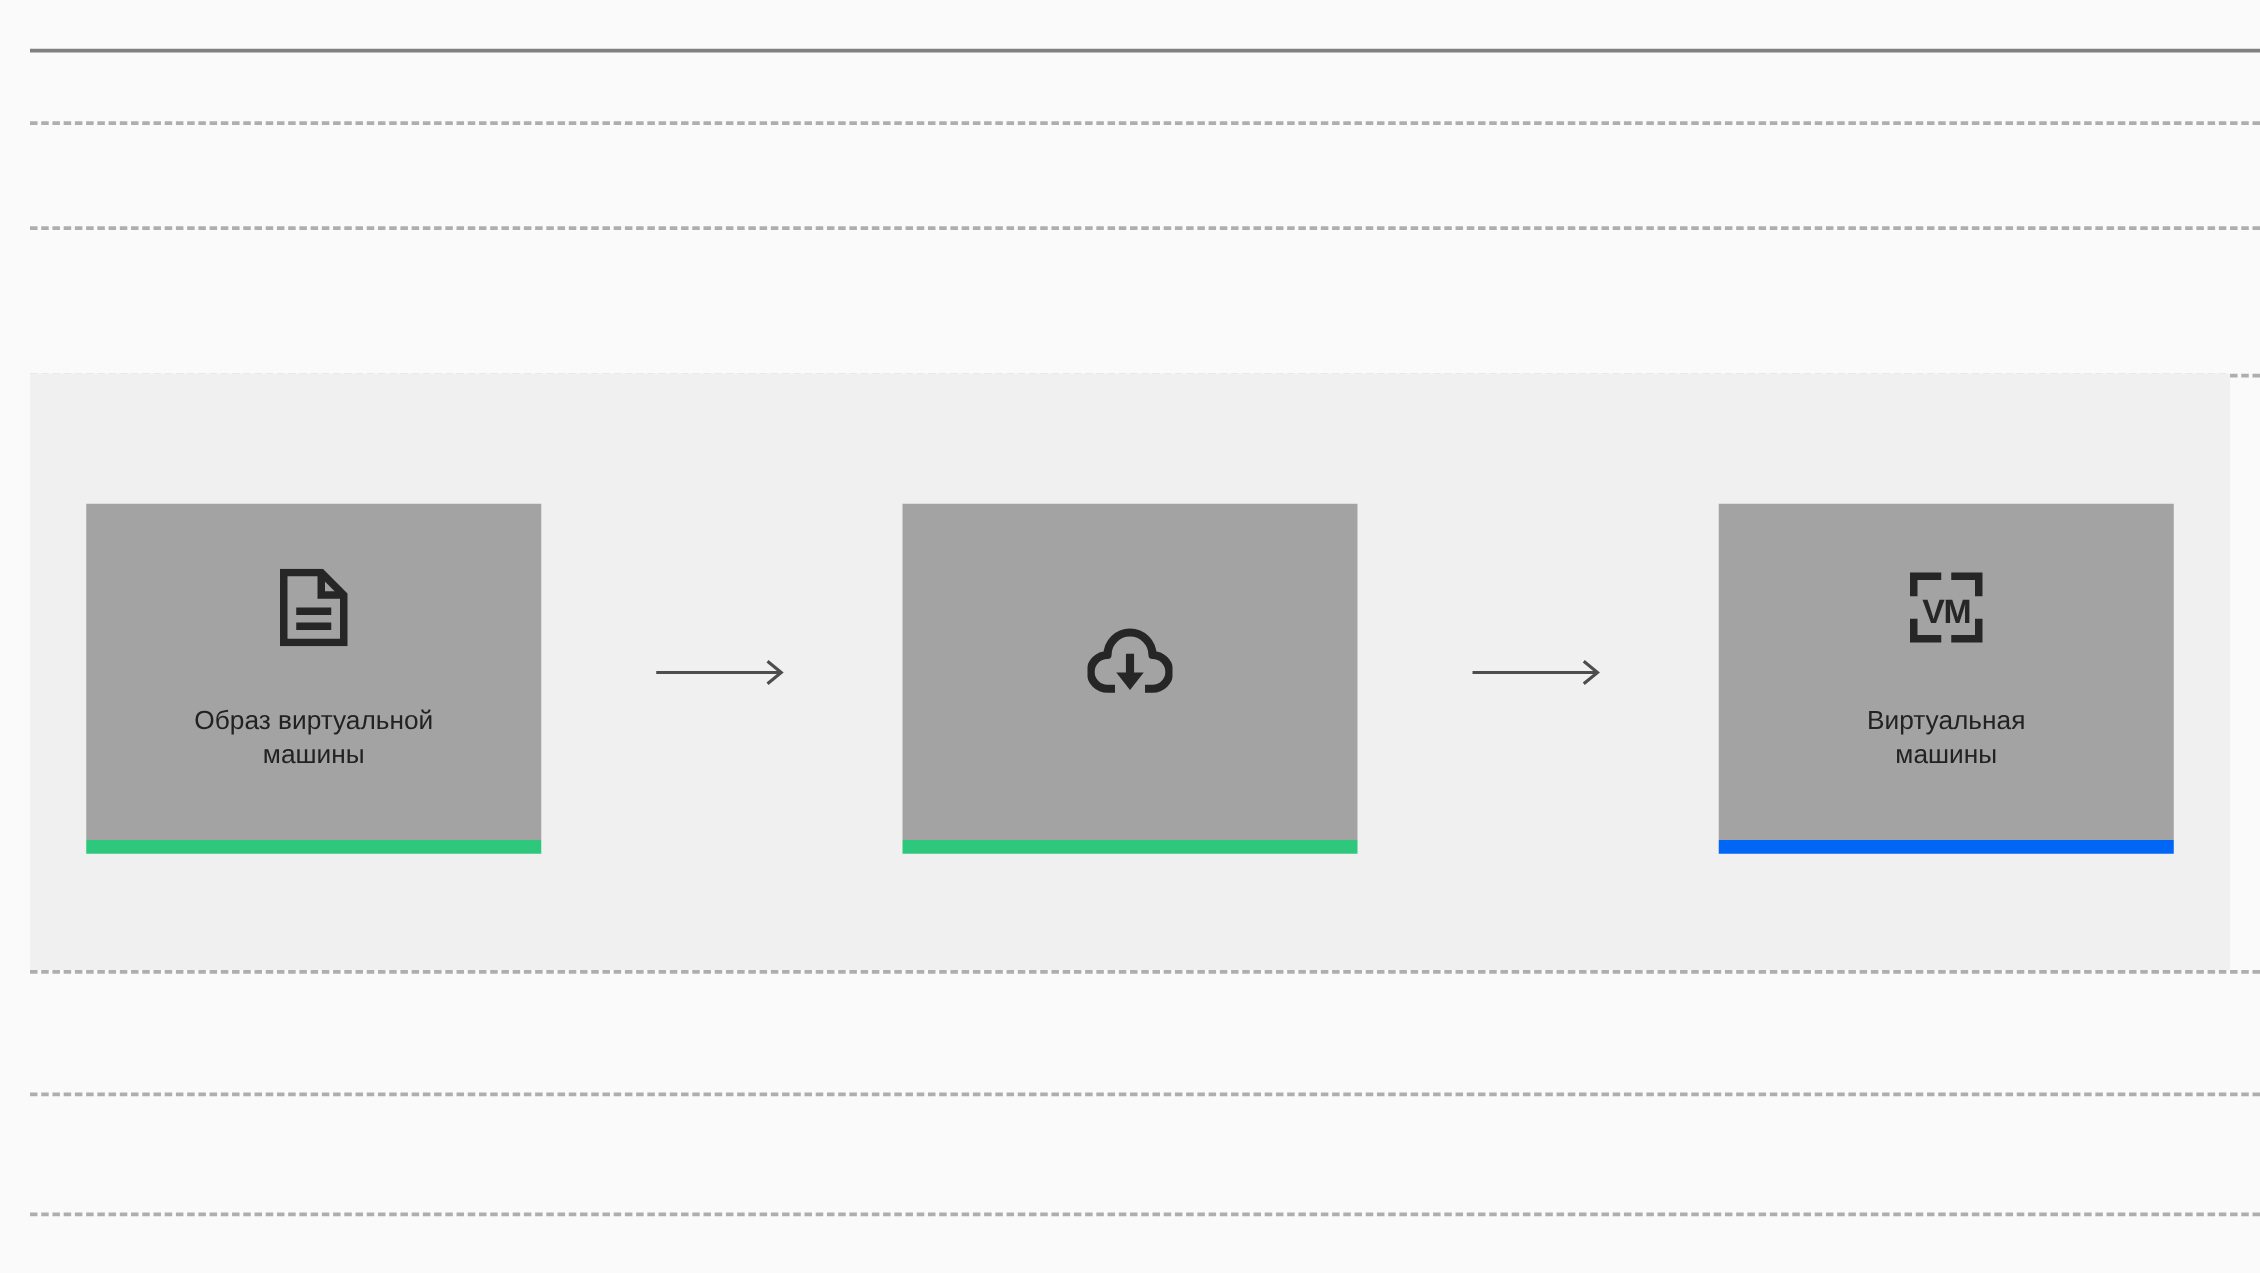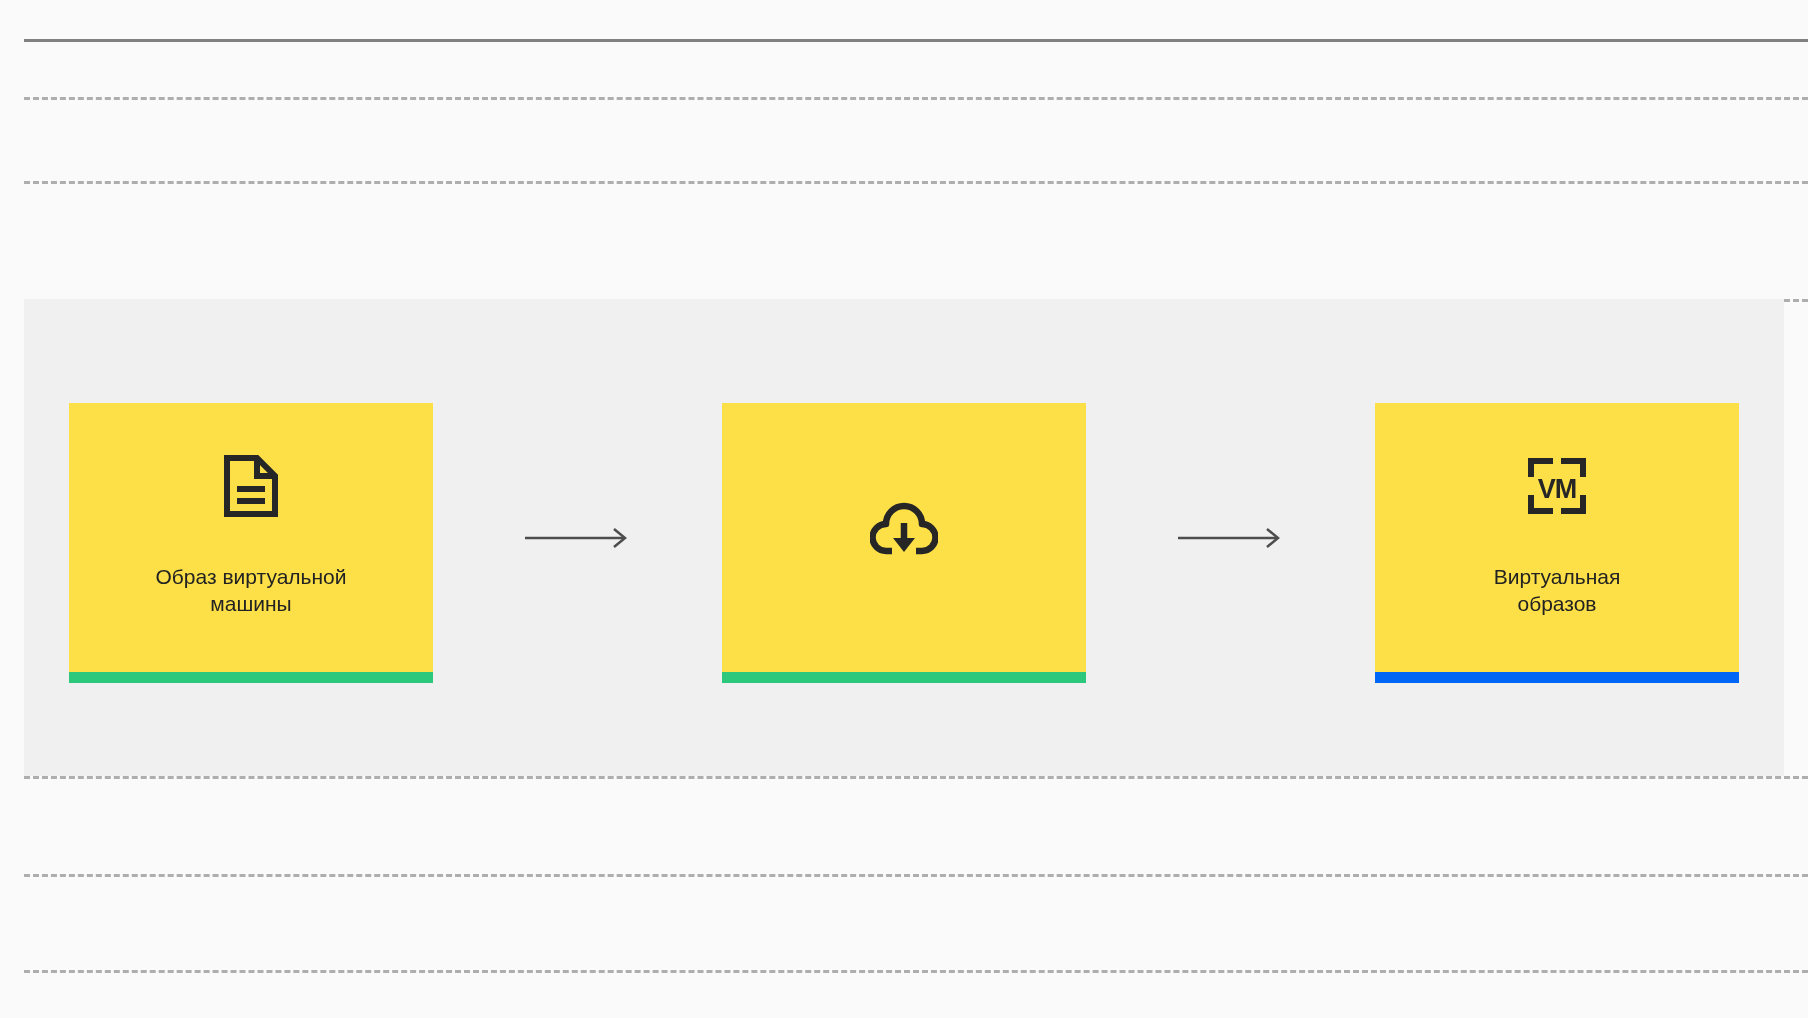--- a/index.html
+++ b/index.html
@@ -56,21 +56,21 @@
     align-items: center;
     justify-content: flex-start;
     box-sizing: border-box;
     padding-left: 45px;
     padding-right: 45px;
   }
 
   
   .card {
     width: 364px;
-    background: #fde047;
+    background: #a3a3a3;
     box-sizing: border-box;
     display: flex;
     flex-direction: column;
     align-items: center;
     justify-content: center;
     position: relative;
     height: 269px;
     flex: 0 0 364px;
   }
   .card-body {
@@ -181,19 +181,19 @@
           <svg width="62" height="58" viewBox="0 0 62 58" aria-hidden="true">
 
             <polyline points="5,20 5,4 27,4" fill="none" stroke="#262626" stroke-width="6" stroke-linejoin="miter"></polyline>
             <polyline points="35,4 57,4 57,20" fill="none" stroke="#262626" stroke-width="6" stroke-linejoin="miter"></polyline>
             <polyline points="57,38 57,54 35,54" fill="none" stroke="#262626" stroke-width="6" stroke-linejoin="miter"></polyline>
             <polyline points="27,54 5,54 5,38" fill="none" stroke="#262626" stroke-width="6" stroke-linejoin="miter"></polyline>
             <text x="31" y="41" text-anchor="middle" font-family="'Liberation Sans', sans-serif" font-size="27" font-weight="bold" fill="#262626" letter-spacing="-1">VM</text>
           </svg>
         </div>
         <div class="card-label">Виртуальная
-образов</div>
+машины</div>
       </div>
       <div class="card-accent" style="background:#0066f5"></div>
     </div>
 
   </div>
 </div>
 
 </body></html>

